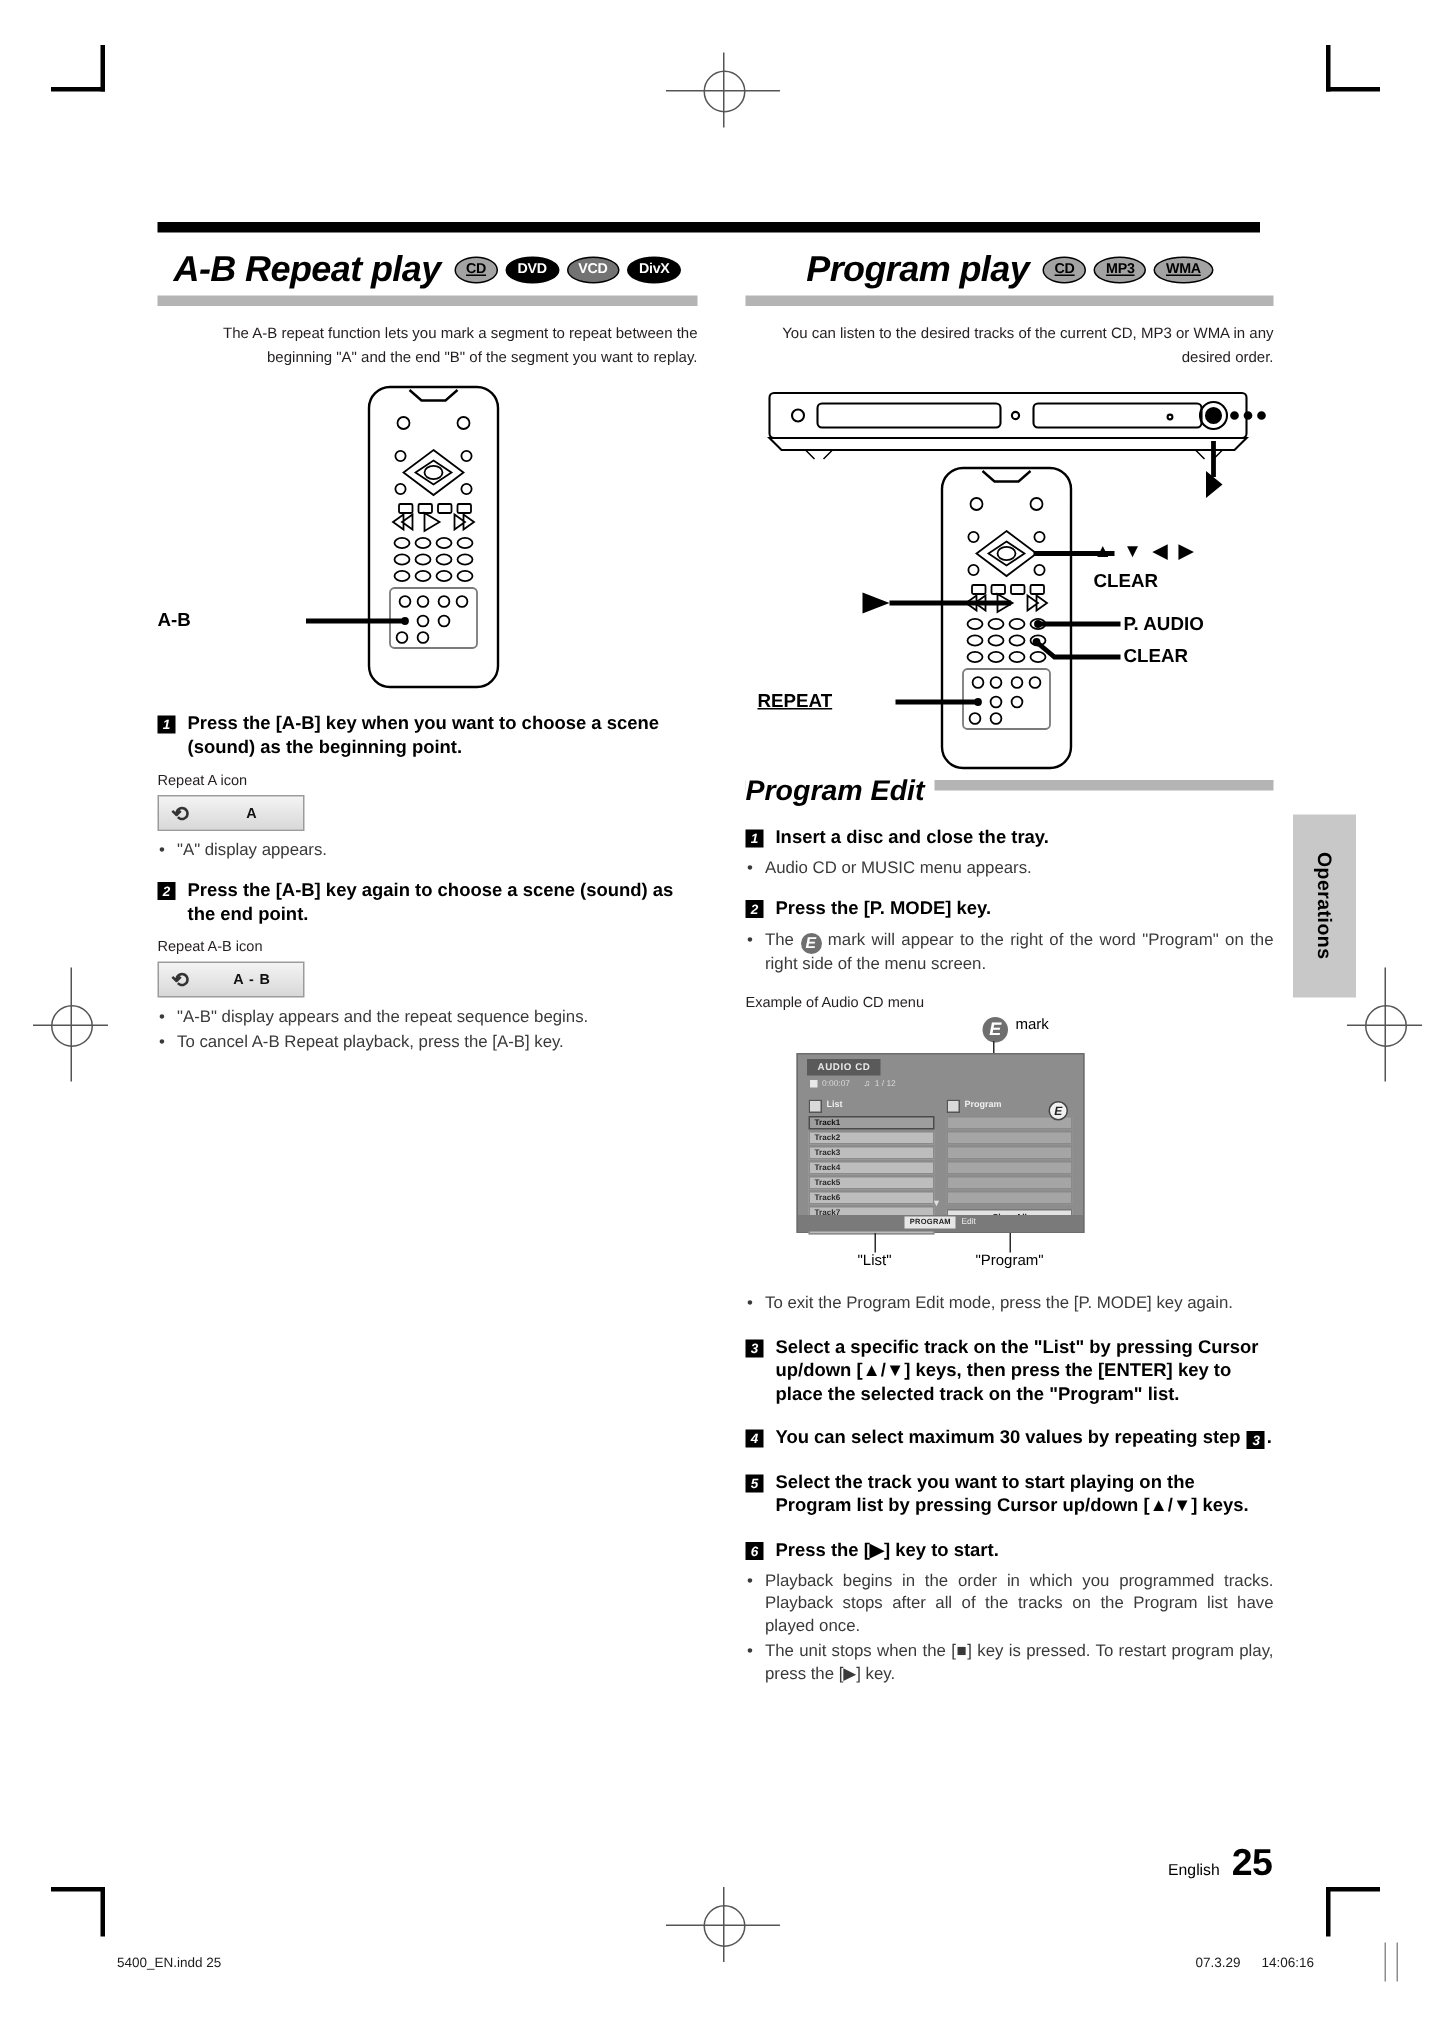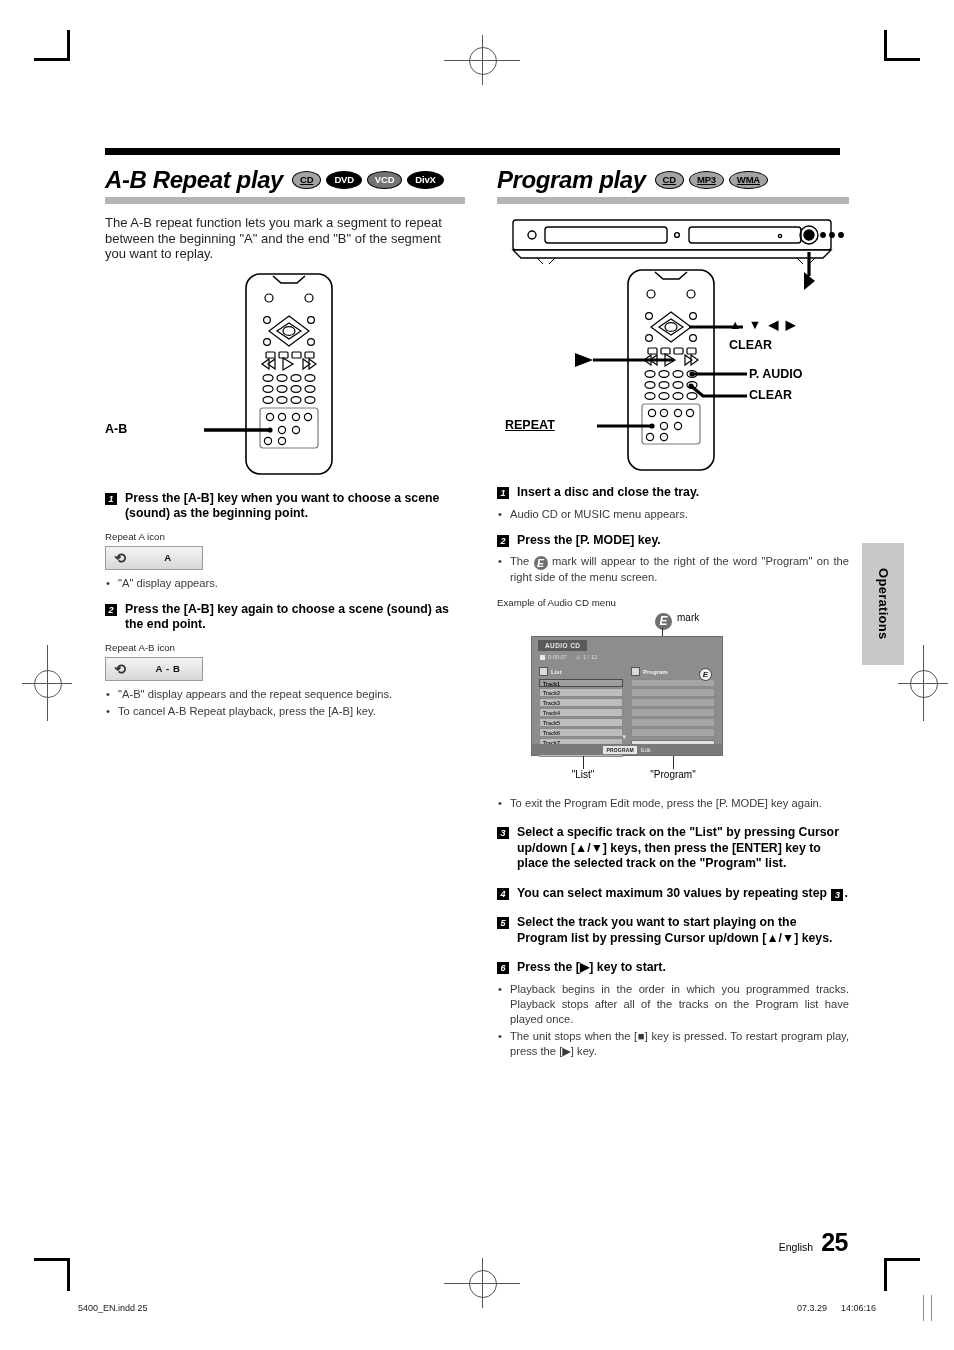--- a/index.html
+++ b/index.html
@@ -17,33 +17,33 @@
   
   .page{position:absolute;left:0;top:0;width:954px;height:1350px;}
 
   .topbar{position:absolute;left:105px;top:148px;width:735px;height:7px;background:#000;}
 
   .col{position:absolute;}
   .col-left{left:105px;top:168px;width:360px;}
   .col-right{left:497px;top:168px;width:352px;}
 
   
-  .h1row{display:flex;align-items:flex-end;gap:9px;}
+  .h1row{display:flex;align-items:flex-end;gap:9px;justify-content:center;}
   .h1{font-size:24px;font-weight:bold;font-style:italic;letter-spacing:-0.4px;
       line-height:1;white-space:nowrap;}
   .rule{height:7px;background:#b4b4b4;margin-top:5px;}
 
   .badges{display:flex;gap:5px;align-items:center;padding-bottom:3px;}
   .badge{border-radius:50%;font-size:9.5px;font-weight:bold;line-height:1;
          padding:3px 7px 3.5px;letter-spacing:-0.2px;white-space:nowrap;}
   .badge.outline{border:1.4px solid #000;background:#a3a3a3;color:#000;text-decoration:underline;}
   .badge.black{background:#000;color:#fff;border:1.4px solid #000;}
   .badge.gray{background:#737373;color:#fff;border:1.4px solid #000;}
 
-  .intro{font-size:13px;line-height:15.5px;margin-top:11px;color:#231f20;}
+  .intro{font-size:10px;line-height:15.5px;margin-top:11px;color:#231f20;text-align:right;}
 
   
   .h2row{position:relative;margin-bottom:4px;}
   .h2rule{position:absolute;left:0;top:4px;width:100%;height:7px;background:#b4b4b4;}
   .h2{position:relative;display:inline-block;font-size:19px;font-weight:bold;
       font-style:italic;background:#fff;padding-right:7px;line-height:1.25;}
 
   
   .step{display:flex;gap:8px;margin-top:11px;}
   .num{flex:0 0 auto;width:12px;height:12px;background:#000;color:#fff;
@@ -293,20 +293,21 @@
     <div class="h1row">
       <div class="h1">Program play</div>
       <div class="badges">
         <span class="badge outline">CD</span>
         <span class="badge outline">MP3</span>
         <span class="badge outline">WMA</span>
       </div>
     </div>
     <div class="rule"></div>
 
+    <div class="intro">You can listen to the desired tracks of the current CD, MP3 or WMA in any desired order.</div>
 
     <div style="position:relative;height:260px;margin-top:10px;">
       <svg width="352" height="260" viewBox="0 0 352 260">
 
         <g fill="none" stroke="#000" stroke-width="1.4">
           <rect x="16" y="6" width="318" height="30" rx="3"></rect>
           <path d="M16 36 h318 l-8 8 h-302 z" fill="#fff"></path>
           <circle cx="35" cy="21" r="4"></circle>
           <rect x="48" y="13" width="122" height="16" rx="3"></rect>
           <circle cx="180" cy="21" r="2.4"></circle>
@@ -380,20 +381,24 @@
         <path d="M78 139 l18 7 l-18 7 z" fill="#000"></path>
       </svg>
 
       <div class="cbLabel" style="position:absolute;left:232px;top:103px;letter-spacing:2px;">▲  ▼  ◀  ▶</div>
       <div class="cbLabel" style="position:absolute;left:232px;top:124px;">CLEAR</div>
       <div class="cbLabel" style="position:absolute;left:252px;top:153px;">P. AUDIO</div>
       <div class="cbLabel" style="position:absolute;left:252px;top:174px;">CLEAR</div>
       <div class="cbLabel" style="position:absolute;left:8px;top:204px;text-decoration:underline;">REPEAT</div>
     </div>
 
+    <div class="h2row">
+      <div class="h2rule"></div>
+      <div class="h2">Program Edit</div>
+    </div>
 
     <div class="step">
       <div class="num">1</div>
       <div class="steptext">Insert a disc and close the tray.</div>
     </div>
     <div class="bullets">
       <div class="bul">
         <span class="dot">•</span>
         <span class="txt">Audio CD or MUSIC menu appears.</span>
       </div>

